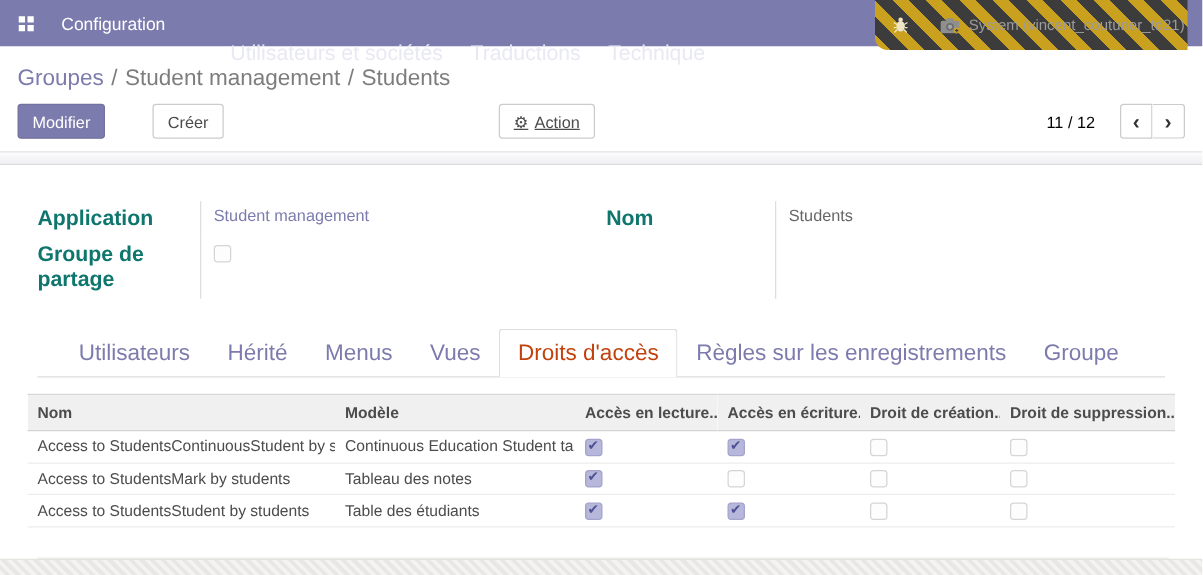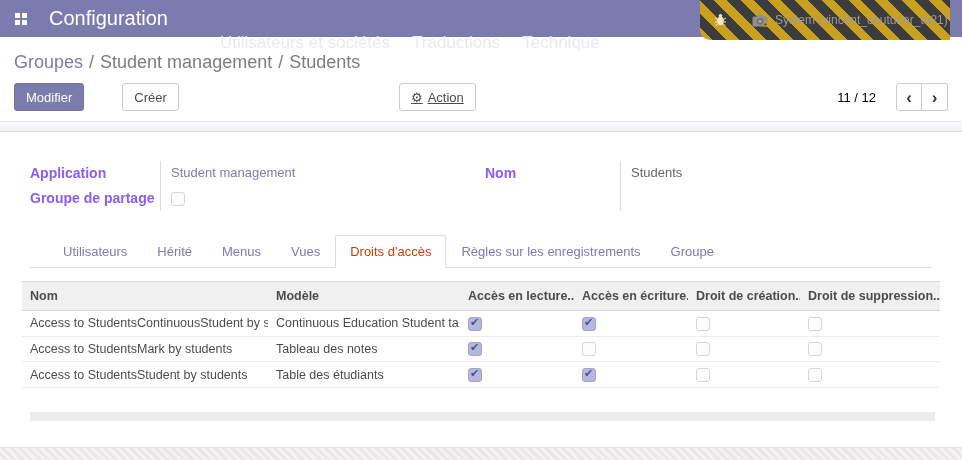--- a/index.html
+++ b/index.html
@@ -21,21 +21,21 @@
     align-items: center;
   }
   .apps-icon {
     margin-left: 15px;
     display: grid;
     grid-template-columns: 5px 5px;
     grid-gap: 2px;
     cursor: pointer;
   }
   .apps-icon i { width: 5px; height: 5px; background: #fff; display: block; }
-  .app-title { color: #ffffff; font-size: 20px; margin-left: 22px; font-weight: 400; }
+  .app-title { color: #ffffff; font-size: 14px; margin-left: 22px; font-weight: 400; }
   .nav-menu { color: #e9e9f4; font-size: 17px; cursor: pointer; margin-top: 48px; }
   .nav-menu.m0 { margin-left: 52px; }
   .nav-menu.m1 { margin-left: 22px; }
   .nav-menu.m2 { margin-left: 22px; }
 
   .debug-ribbon {
     position: absolute;
     top: 0; right: 12px;
     width: 250px; height: 40px;
     background: repeating-linear-gradient(45deg, #c9a11e 0 9px, #3c3c3c 9px 19px);
@@ -94,21 +94,21 @@
     background: linear-gradient(#fcfcfd, #efeff3);
     border-top: 1px solid #e2e2e8;
     border-bottom: 1px solid #d9d9df;
   }
 
   
   .sheet { padding: 29px 30px 0 30px; }
   .form-grid { display: flex; }
   .fgroup { display: grid; grid-template-columns: 130px 1fr; width: 450px; }
   .fgroup.right { grid-template-columns: 135px 1fr; margin-left: 5px; width: 440px; }
-  .flabel { font-weight: bold; font-size: 14px; color: #8b5cf6; padding: 4px 0 5px 0; }
+  .flabel { font-weight: bold; font-size: 17px; color: #0f766e; padding: 4px 0 5px 0; }
   .fvalue { border-left: 1px solid #ddd; padding: 4px 0 5px 10px; font-size: 13px; color: #666; }
   .fvalue a { color: #7c7bad; text-decoration: none; cursor: pointer; }
 
   .cb {
     display: inline-block;
     width: 14px; height: 14px;
     border: 1px solid #d5d5d5;
     border-radius: 3px;
     background: #fdfdfd;
     position: relative;
@@ -123,21 +123,21 @@
     color: #4f4f93;
   }
 
   
   .tabs {
     display: flex;
     list-style: none;
     margin-top: 24px;
     padding-left: 18px;
     border-bottom: 1px solid #ddd;
-    font-size: 13px;
+    font-size: 18px;
   }
   .tab {
     padding: 8px 14px;
     color: #7c7bad;
     cursor: pointer;
     border: 1px solid transparent;
     margin-bottom: -1px;
     border-radius: 3px 3px 0 0;
     white-space: nowrap;
   }

